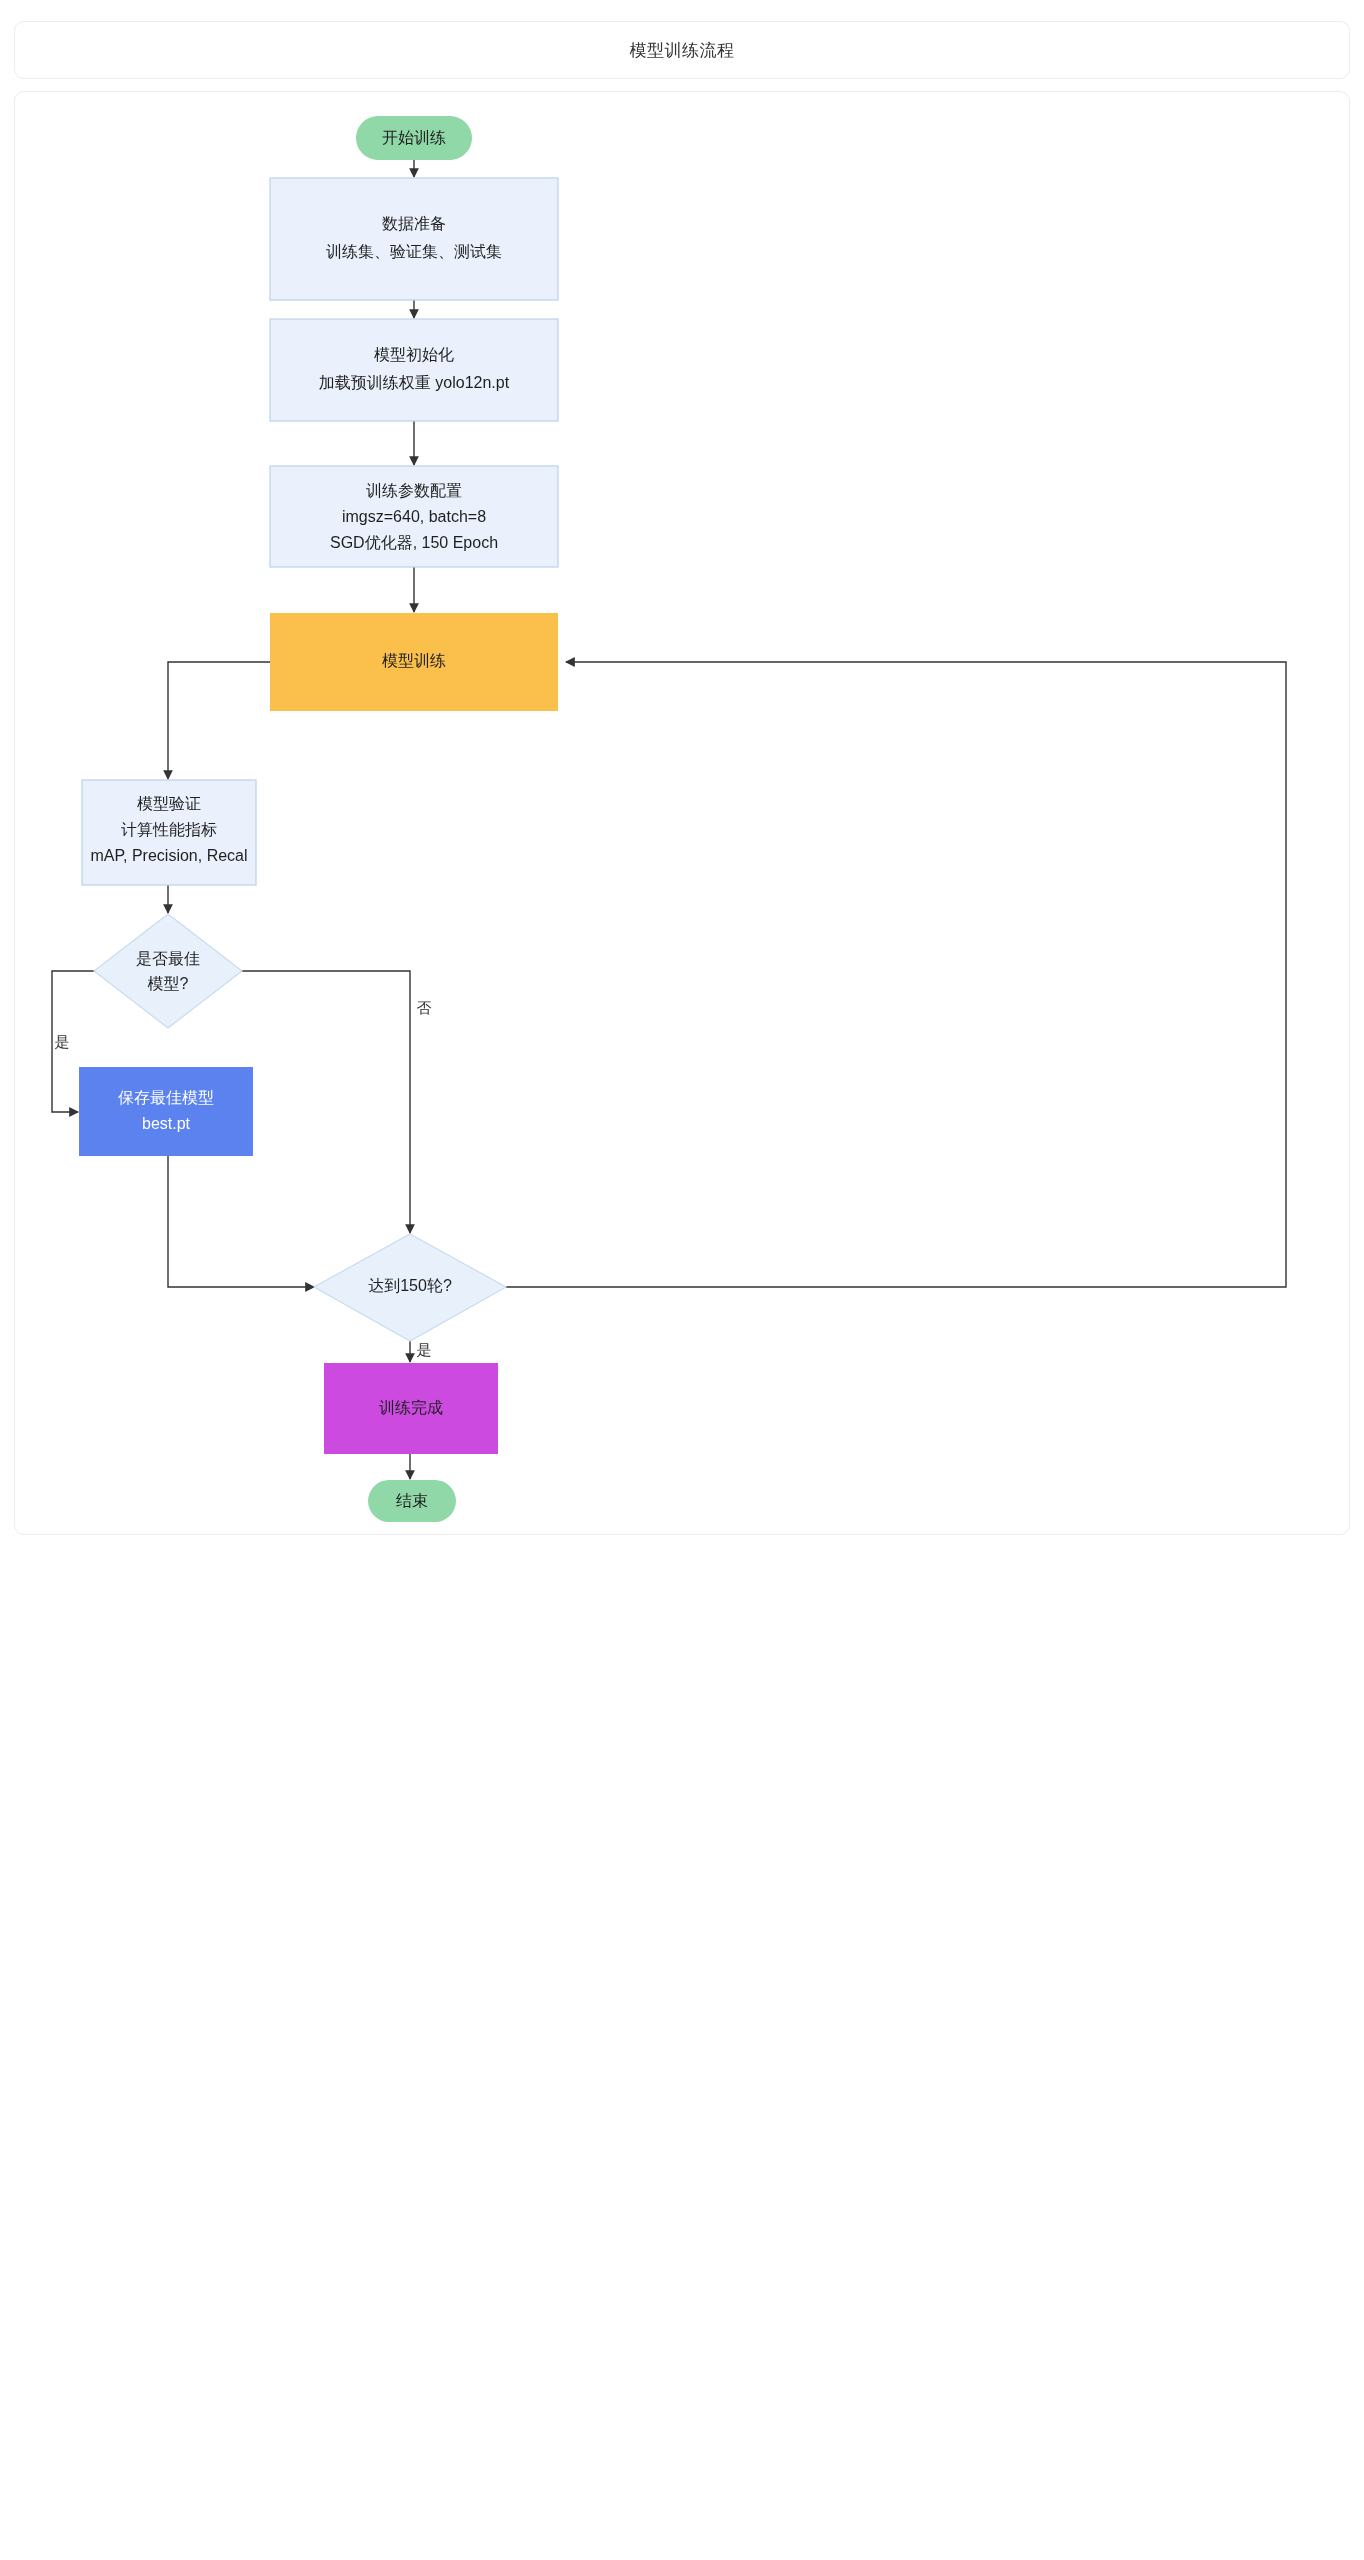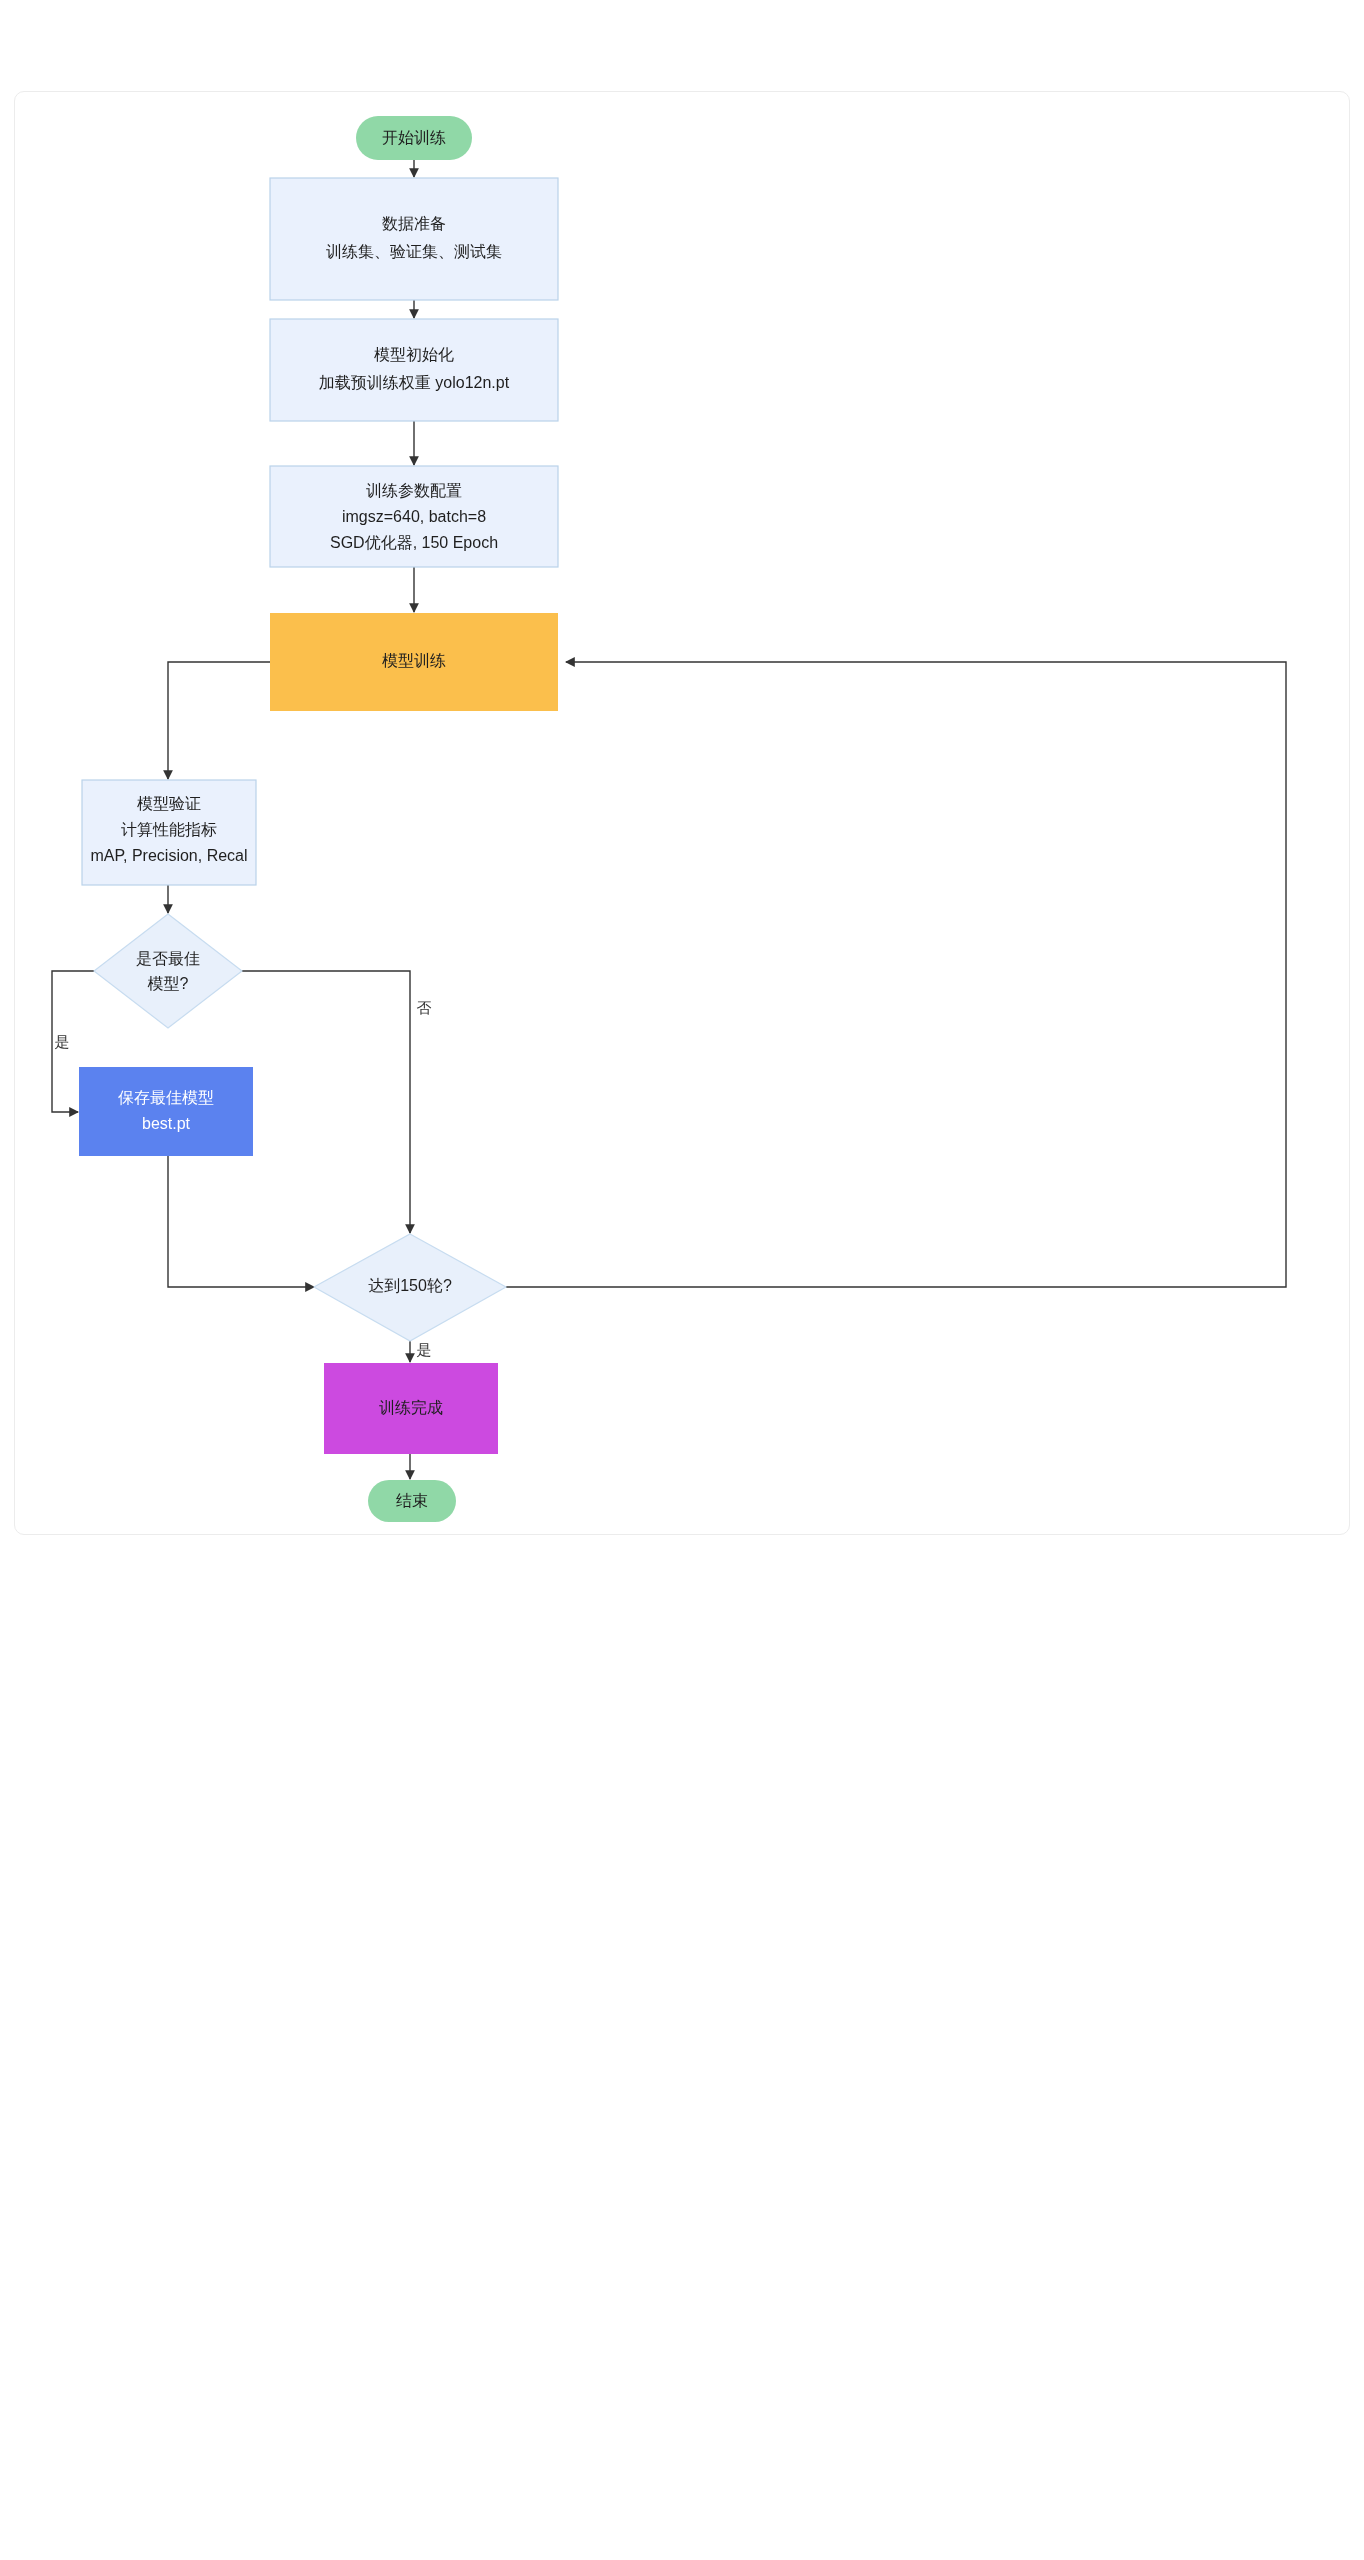--- a/index.html
+++ b/index.html
@@ -80,20 +80,23 @@
     fill: #e8f0fb;
     stroke: #c7dcf0;
     stroke-width: 1.2;
   }
 </style>
 </head>
 <body>
 
 <div id="page">
 
+  <div class="card" id="title-card">
+    <div id="title-text">模型训练流程</div>
+  </div>
 
   <div class="card" id="chart-card"></div>
 
   <svg id="flow-svg" viewBox="0 0 1336 1444">
     <defs>
       <marker id="arrow" viewBox="0 0 10 10" refX="9" refY="5" markerWidth="7" markerHeight="7" orient="auto-start-reverse">
         <path d="M 0 0 L 10 5 L 0 10 z" fill="#333333"></path>
       </marker>
     </defs>
 

